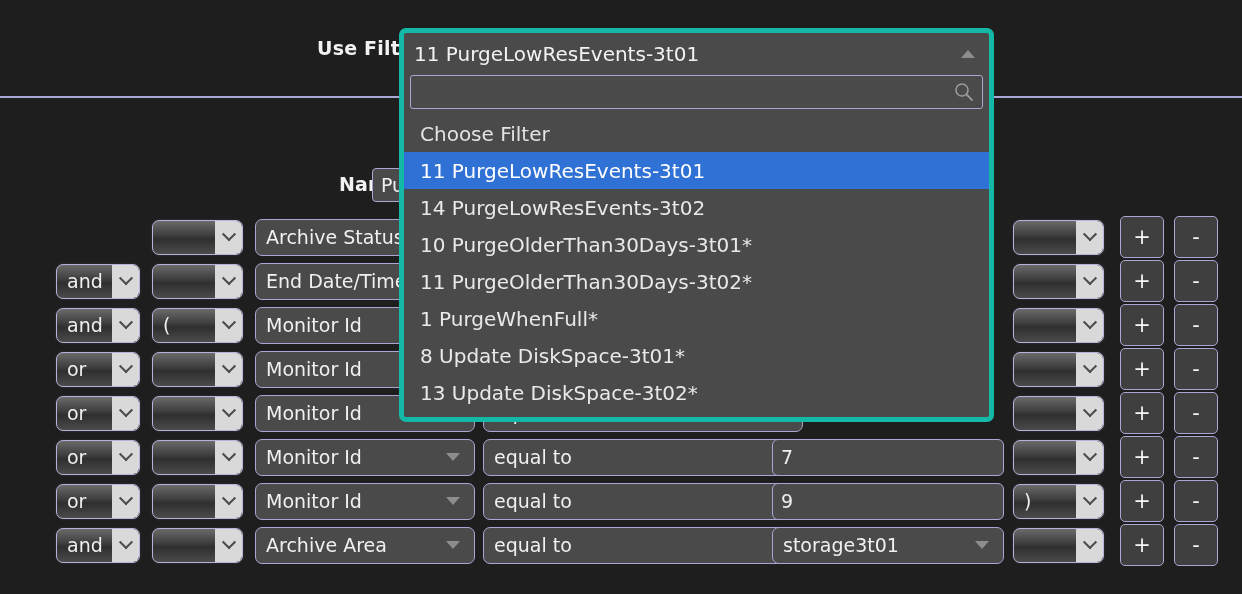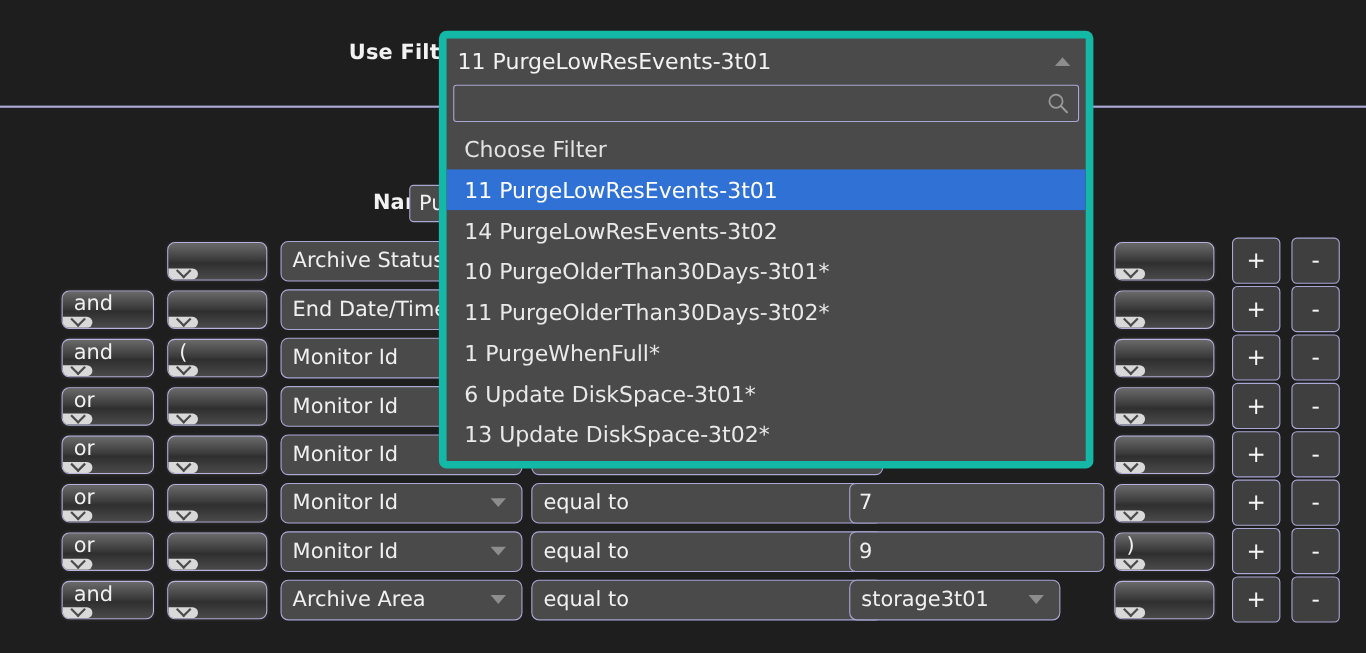--- a/index.html
+++ b/index.html
@@ -74,24 +74,23 @@
 
   
   .gsel {
     position: relative;
     box-sizing: border-box;
     height: 35px;
     border-radius: 7px;
     border: 1px solid #b6b4dd;
     background: linear-gradient(to bottom, #6a6a6a 0%, #3c3c3c 45%, #2f2f2f 55%, #4a4a4a 100%);
     display: flex;
-    align-items: flex-start;
+    align-items: center;
     overflow: hidden;
     box-shadow: 0 0 3px rgba(255,255,255,0.10);
-    flex-direction: column;
   }
   .gsel .gsel-text {
     flex: 1 1 auto;
     padding-left: 10px;
     font-size: 19px;
     color: #f0f0f0;
     white-space: nowrap;
     overflow: hidden;
   }
   .gsel .gsel-btn {
@@ -141,21 +140,21 @@
   .fsel .caret {
     flex: 0 0 auto;
     width: 0; height: 0;
     margin-right: 14px;
     border-left: 7px solid transparent;
     border-right: 7px solid transparent;
     border-top: 8px solid #8d8d8d;
   }
   .col-field { left: 255px; width: 220px; }
   .col-oper  { left: 483px; width: 320px; }
-  .col-value { left: 772px; width: 192px; }
+  .col-value { left: 772px; width: 232px; }
 
   .vinput {
     position: absolute;
     left: 772px;
     width: 232px;
     height: 37px;
     box-sizing: border-box;
     background: #4a4a4a;
     border: 1px solid #a9a7d4;
     border-radius: 6px;
@@ -186,21 +185,21 @@
   }
   .btn-plus  { left: 1120px; }
   .btn-minus { left: 1174px; }
 
   
   #filter-dropdown {
     position: absolute;
     left: 399px; top: 28px;
     width: 595px;
     background: #4a4a4a;
-    border: 7px solid #14b8a6;
+    border: 5px solid #14b8a6;
     border-radius: 7px;
     box-sizing: border-box;
     z-index: 50;
     overflow: hidden;
   }
   #dd-selected {
     position: relative;
     height: 42px;
     display: flex;
     align-items: center;
@@ -483,16 +482,16 @@
     </svg>
   </div>
 
   <div id="dd-list">
       <div class="dd-item placeholder">Choose Filter</div>
       <div class="dd-item selected">11 PurgeLowResEvents-3t01</div>
       <div class="dd-item">14 PurgeLowResEvents-3t02</div>
       <div class="dd-item">10 PurgeOlderThan30Days-3t01*</div>
       <div class="dd-item">11 PurgeOlderThan30Days-3t02*</div>
       <div class="dd-item">1 PurgeWhenFull*</div>
-      <div class="dd-item">6 Update DiskSpace-3t01*</div>
+      <div class="dd-item">8 Update DiskSpace-3t01*</div>
       <div class="dd-item">13 Update DiskSpace-3t02*</div>
     </div>
 </div>
 
 </body></html>

